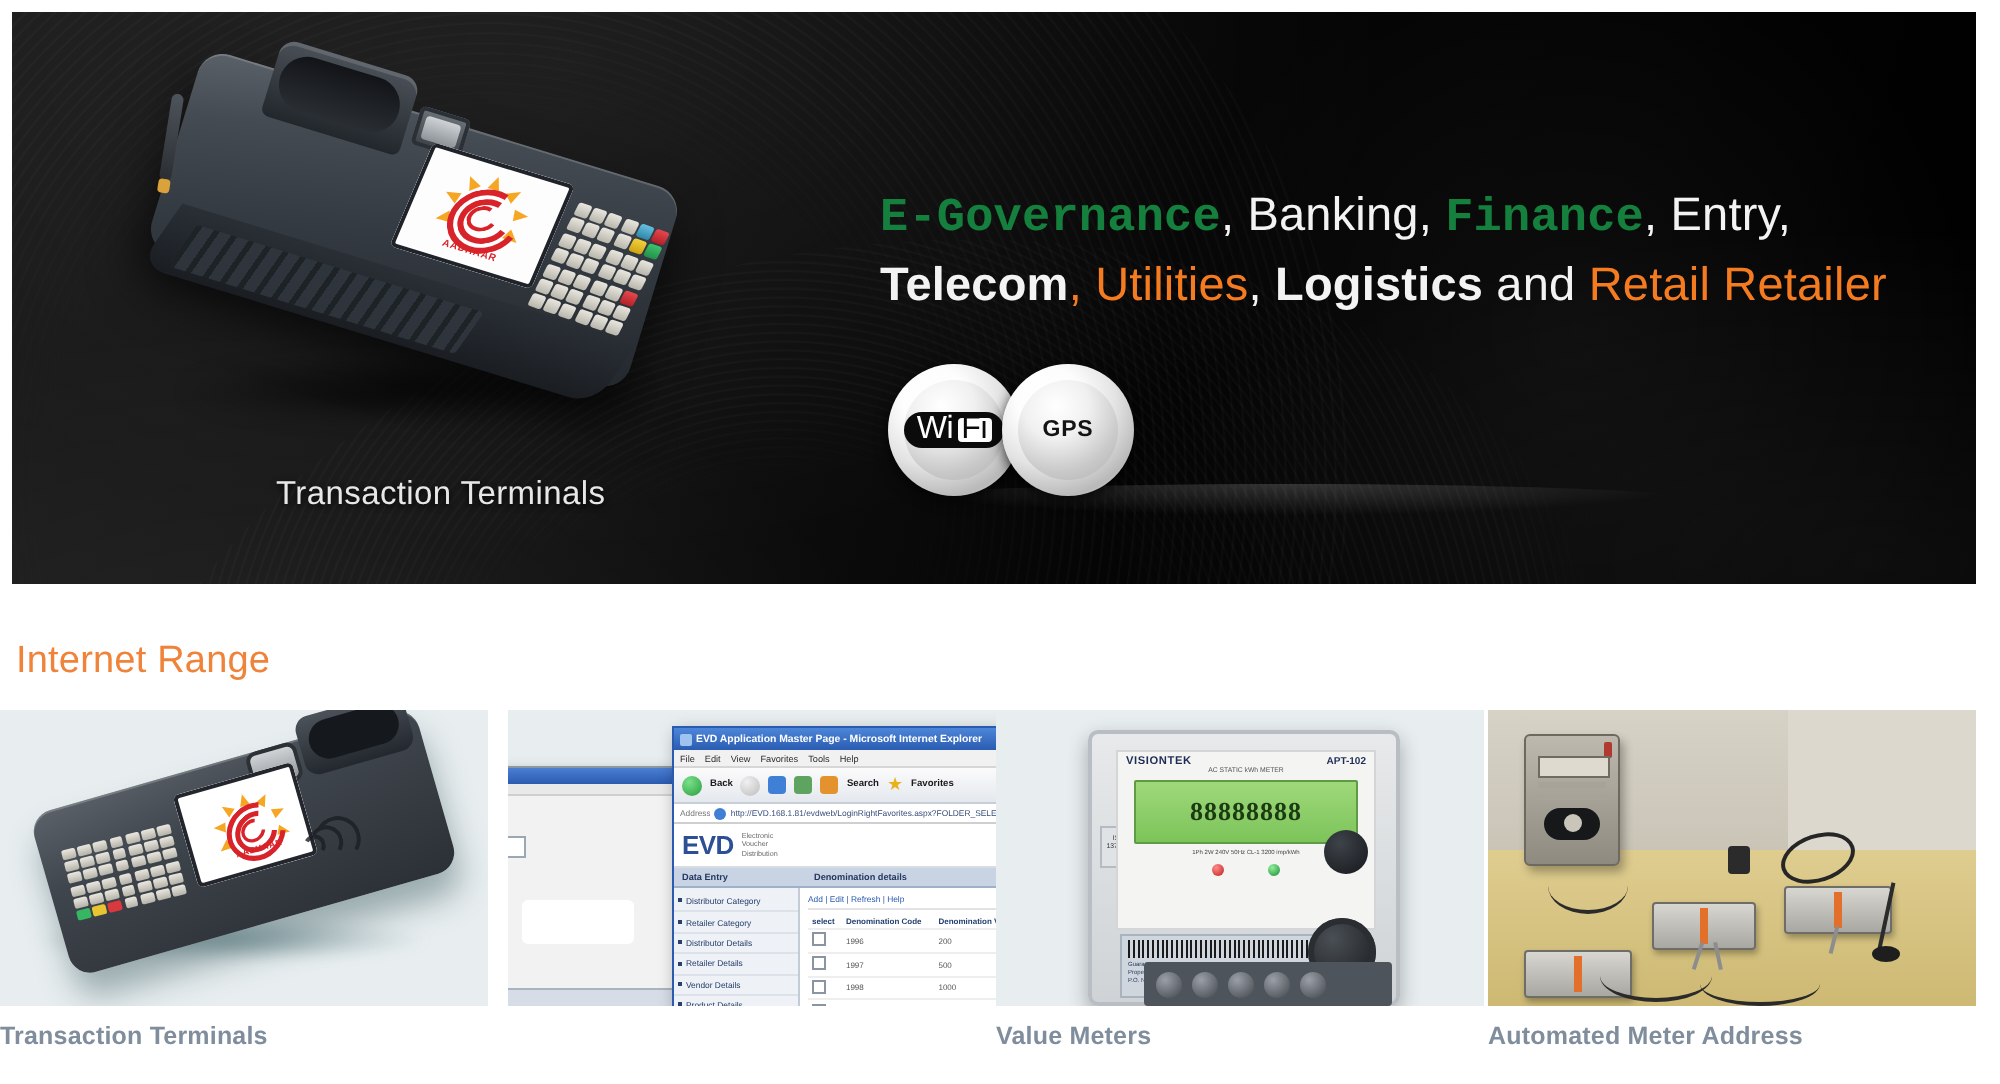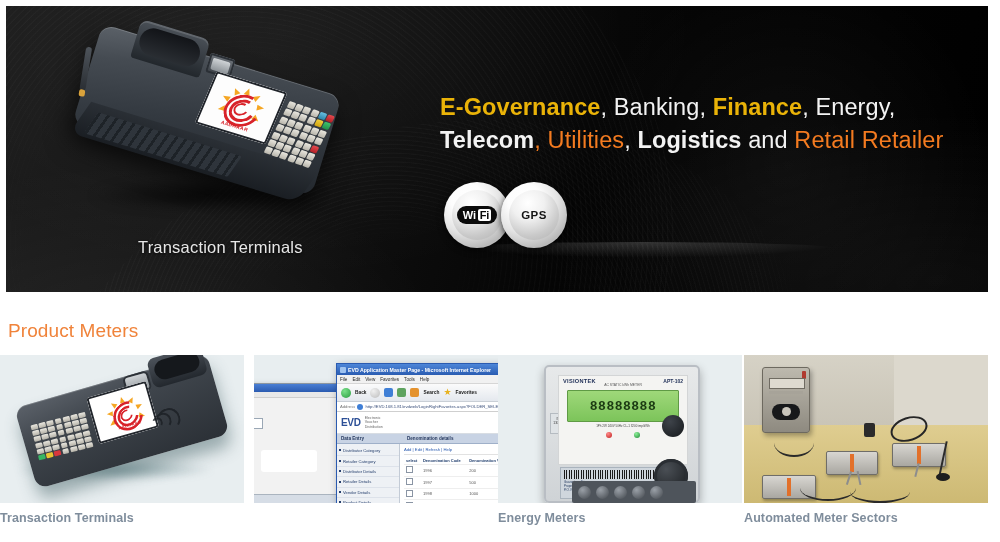--- a/index.html
+++ b/index.html
@@ -31,36 +31,36 @@
              mask-image:radial-gradient(ellipse 55% 55% at 46% 46%, rgba(0,0,0,0) 44%, #000 60%, #000 90%, rgba(0,0,0,0) 100%);}
   .hero-sheen{position:absolute;right:-60px;top:-40px;width:520px;height:400px;border-radius:50%;
      background:radial-gradient(circle at 50% 50%, rgba(255,255,255,.045), rgba(255,255,255,0) 62%);}
 
   
   .headline{position:absolute;left:434px;top:52px;width:520px;
             font-size:23.5px;line-height:33px;font-weight:400;color:#f3f3f3;
             letter-spacing:.1px;}
   .headline .bold{font-weight:700;}
   .or{color:#f47b20;}
-  .or-b{color:#eab308;font-weight:700;}
+  .or-b{color:#15803d;font-weight:700;font-family:Liberation Mono, monospace;}
 
   
   .badges{position:absolute;left:438px;top:176px;height:66px;display:flex;align-items:center;}
   .badge{position:relative;width:66px;height:66px;border-radius:50%;margin-right:-9px;
      background:radial-gradient(circle at 36% 28%, #ffffff 0%, #fdfdfd 26%, #e3e3e3 52%, #b9b9b9 76%, #cfcfcf 92%, #f2f2f2 100%);
      box-shadow:0 2px 7px rgba(0,0,0,.75);
      display:flex;align-items:center;justify-content:center;}
   .badge .inner{width:50px;height:50px;border-radius:50%;
      background:radial-gradient(circle at 38% 26%, #ffffff 0%, #f0f0f0 34%, #c9c9c9 68%, #aeaeae 100%);
      display:flex;align-items:center;justify-content:center;}
   .badge span{font-size:11.5px;font-weight:700;color:#141414;letter-spacing:.4px;
      text-align:center;line-height:12px;}
   .badge.sm span{font-size:10.5px;}
   .wifi-pill{background:#0b0b0b;border-radius:12px;padding:3px 6px;display:flex;align-items:center;gap:2px;}
-  .wifi-pill i{font-style:normal;color:#fff;font-weight:700;font-size:11px;letter-spacing:-.2px;text-align:right;}
+  .wifi-pill i{font-style:normal;color:#fff;font-weight:400;font-size:16px;letter-spacing:-.2px;text-align:right;}
   .wifi-pill .fi{background:#fff;color:#0b0b0b;border-radius:2px;padding:0 2px;}
   .badges-glow{position:absolute;left:434px;top:236px;width:408px;height:16px;border-radius:50%;
      background:radial-gradient(ellipse at 50% 0%, rgba(255,255,255,.17), rgba(255,255,255,0) 70%);}
 
   
   .device-wrap{position:absolute;left:52px;top:22px;width:300px;height:205px;}
   .dev{position:absolute;left:24px;top:30px;width:250px;height:104px;
        transform:rotate(17deg);transform-origin:50% 50%;}
   .dev-body{position:absolute;inset:0;border-radius:13px;
      background:linear-gradient(168deg,#5c6269 0%,#454b52 22%,#343a41 55%,#23282e 100%);
@@ -159,21 +159,21 @@
   .t2 .tbar .g{background:radial-gradient(circle at 35% 30%,#7be08a,#2a9d3f);}
   .t2 .tbar .gry{background:radial-gradient(circle at 35% 30%,#f0f0f0,#bcbcbc);}
   .t2 .tbar .sq{width:9px;height:9px;border-radius:2px;flex:none;}
   .t2 .tbar .bl{background:#3f7fd6;} .t2 .tbar .gr{background:#5ea35f;} .t2 .tbar .or{background:#e4922e;}
   .t2 .tbar em{font-style:normal;font-size:4.8px;color:#1a1a1a;font-weight:600;}
   .t2 .tbar .star{color:#e8b21d;font-size:9px;line-height:9px;}
   .t2 .addr{height:9px;background:#fff;border-bottom:1px solid #cfcfcf;display:flex;align-items:center;gap:2px;padding:0 3px;}
   .t2 .addr em{font-style:normal;font-size:4.2px;color:#3a4f7a;white-space:nowrap;overflow:hidden;}
   .t2 .addr .ic{width:6px;height:6px;border-radius:50%;background:#3f7fd6;flex:none;}
   .t2 .brand{height:21px;background:#fff;border-bottom:1px solid #d8dde3;display:flex;align-items:center;padding:0 4px;gap:4px;}
-  .t2 .brand .lg{font-size:10px;font-weight:700;color:#2c4f96;letter-spacing:-.3px;}
+  .t2 .brand .lg{font-size:13px;font-weight:700;color:#2c4f96;letter-spacing:-.3px;}
   .t2 .brand .sub{font-size:3.6px;line-height:4.4px;color:#6a6a6a;}
   .t2 .bar2{height:9px;background:#c8d3e4;border-bottom:1px solid #9fb0c9;display:flex;}
   .t2 .bar2 em{font-style:normal;font-size:4.6px;font-weight:700;color:#24375e;padding:1.6px 0 0 4px;}
   .t2 .bar2 .c1x{width:62px;flex:none;} 
   .t2 .body{display:flex;height:74px;}
   .t2 .nav{width:62px;background:#eef1f5;border-right:1px solid #c3cbd6;padding-top:2px;flex:none;}
   .t2 .nav div{font-size:4.2px;color:#27406e;padding:2.2px 2px 2.2px 6px;border-bottom:1px solid #dde2ea;position:relative;white-space:nowrap;overflow:hidden;}
   .t2 .nav div::before{content:"";position:absolute;left:2px;top:3.4px;width:2px;height:2px;background:#27406e;}
   .t2 .pane{flex:1;background:#fff;padding:3px 3px 0 4px;}
   .t2 .acts{font-size:4.2px;color:#2a5bb0;border-bottom:1px solid #e2e2e2;padding-bottom:2px;}
@@ -187,21 +187,21 @@
   .t3 .meter{position:absolute;left:46px;top:10px;width:152px;height:134px;border-radius:5px;
      background:linear-gradient(180deg,#e7e9ea,#cfd3d6);box-shadow:0 4px 10px rgba(0,0,0,.3);
      border:2px solid #b9bec4;}
   .t3 .plate{position:absolute;left:12px;top:8px;width:128px;height:88px;background:#f4f4f2;border:1px solid #d3d5d6;}
   .t3 .brandrow{display:flex;justify-content:space-between;padding:2px 4px 0;}
   .t3 .bn{font-size:5.6px;font-weight:700;color:#1d2d55;letter-spacing:.3px;}
   .t3 .mdl{font-size:5px;font-weight:700;color:#1d2d55;}
   .t3 .sub3{text-align:center;font-size:3.4px;color:#555;margin-top:-1px;}
   .t3 .lcd{margin:3px 8px 0;height:30px;background:linear-gradient(180deg,#9fd87a,#7cc45a);
      border:1px solid #5f9a45;border-radius:1px;display:flex;align-items:center;justify-content:center;}
-  .t3 .lcd .dig{font-family:Liberation Mono, monospace;font-size:13px;font-weight:700;color:#1b3a12;letter-spacing:.5px;}
+  .t3 .lcd .dig{font-family:Liberation Serif, serif;font-size:13px;font-weight:700;color:#1b3a12;letter-spacing:.5px;}
   .t3 .specs{text-align:center;font-size:3px;color:#444;margin-top:2px;}
   .t3 .leds{display:flex;justify-content:center;gap:22px;margin-top:4px;}
   .t3 .led{width:6px;height:6px;border-radius:50%;}
   .t3 .led.r{background:radial-gradient(circle at 35% 30%,#ff8a8a,#c01f1f);}
   .t3 .led.g{background:radial-gradient(circle at 35% 30%,#8ef09a,#1e8a36);}
   .t3 .label{position:absolute;left:14px;top:100px;width:110px;height:30px;background:#cfd6dd;border:1px solid #a9b3bd;}
   .t3 .bc{height:9px;background:repeating-linear-gradient(90deg,#1a1a1a 0 1px,#cfd6dd 1px 2.4px);margin:2px 3px 0;}
   .t3 .lt{font-size:3px;color:#243a5e;padding:1px 3px;line-height:4px;}
   .t3 .knob{position:absolute;right:10px;top:92px;width:34px;height:34px;border-radius:50%;
      background:radial-gradient(circle at 36% 30%,#4a4f55,#15181b);box-shadow:inset 0 0 0 3px #2a2e33;}
@@ -324,21 +324,21 @@
           <i></i>
           <i></i>
           <i></i>
       </div>
     </div>
   </div>
   <div class="hero-caption">Transaction Terminals</div>
 
   <div class="headline">
     <br>
-    <span class="or-b">E-Governance</span><span>, </span><span>Banking</span><span>, </span><span class="or-b">Finance</span><span>, Energy,</span><br>
+    <span class="or-b">E-Governance</span><span>, </span><span>Banking</span><span>, </span><span class="or-b">Finance</span><span>, Entry,</span><br>
     <span class="bold">Telecom</span><span class="or">, </span><span class="or">Utilities</span><span>, </span><span class="bold">Logistics</span><span> and </span><span class="or">Retail Retailer</span>
   </div>
 
   <div class="badges-glow"></div>
   <div class="badges">
     <div class="badge">
       <div class="inner">
         <span class="wifi-pill">
           <i>Wi</i>
             <i class="fi">Fi</i>
@@ -346,21 +346,21 @@
       </div>
     </div>
     <div class="badge">
       <div class="inner">
           <span>GPS</span>
         </div>
     </div>
   </div>
 </div>
 
-<div class="pr-title">Product Meters</div>
+<div class="pr-title">Internet Range</div>
 
 <div class="grid">
 
   <div class="card c1">
     <div class="thumb t1">
       <div class="sh"></div>
       <div class="dev2">
         <div class="b2"></div>
         <div class="pr2"></div>
         <div class="rl"></div>
@@ -565,21 +565,21 @@
         <div class="knob"></div>
         <div class="term">
             <i></i>
             <i></i>
             <i></i>
             <i></i>
             <i></i>
           </div>
       </div>
     </div>
-    <div class="cap">Energy Meters</div>
+    <div class="cap">Value Meters</div>
   </div>
 
   <div class="card c4">
     <div class="thumb t4">
       <div class="wall"></div>
       <div class="wall2"></div>
       <div class="floor"></div>
       <div class="emeter">
         <div class="red"></div>
           <div class="dsp"></div>
@@ -602,15 +602,15 @@
         </div>
       <div class="ant"></div>
       <div class="antb"></div>
       <div class="wire" style="left:30px;top:74px;width:40px;height:26px;"></div>
       <div class="wire" style="left:56px;top:120px;width:56px;height:24px;"></div>
       <div class="wire" style="left:106px;top:126px;width:60px;height:20px;"></div>
       <div class="probe" style="left:104px;top:116px;transform:rotate(18deg)"></div>
       <div class="probe" style="left:114px;top:116px;transform:rotate(-12deg)"></div>
       <div class="probe" style="left:172px;top:108px;transform:rotate(14deg)"></div>
     </div>
-    <div class="cap">Automated Meter Sectors</div>
+    <div class="cap">Automated Meter Address</div>
   </div>
 </div>
 
 </body></html>

